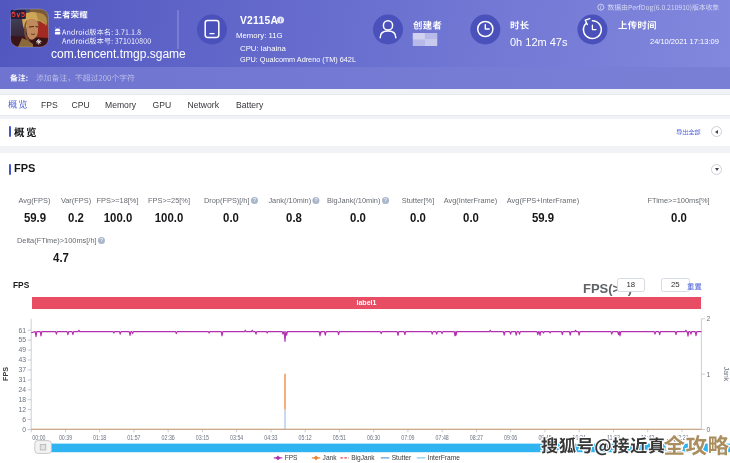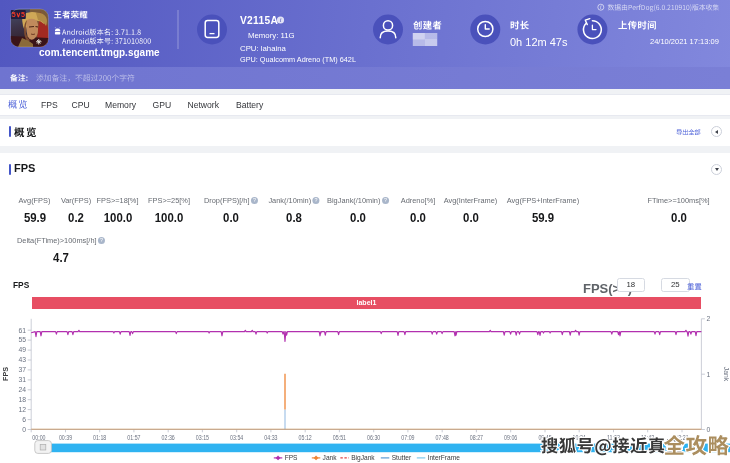--- a/index.html
+++ b/index.html
@@ -101,24 +101,24 @@
 <text x="600.8" y="9.4" font-family="Liberation Serif,serif" font-size="5.6" font-style="italic" fill="rgba(255,255,255,0.8)" text-anchor="middle">i</text>
 <rect x="412.8" y="33" width="24.5" height="13" fill="rgba(244,244,252,0.55)"></rect>
 <rect x="412.8" y="33" width="12" height="6.5" fill="rgba(255,255,255,0.35)"></rect>
 <rect x="425" y="39" width="12" height="7" fill="rgba(220,222,244,0.45)"></rect>
 <path d="M54.9 31.2 a2.7 2.7 0 0 1 5.4 0 Z" fill="#fff"></path>
 <line x1="56" y1="28.4" x2="55.3" y2="27.4" stroke="#fff" stroke-width="0.6"></line>
 <line x1="59.2" y1="28.4" x2="59.9" y2="27.4" stroke="#fff" stroke-width="0.6"></line>
 <rect x="54.9" y="32" width="5.4" height="2.6" rx="0.8" fill="#fff"></rect>
 </svg>
 <div class="ht" style="left:240px;top:15px;font-size:10.2px;font-weight:bold;letter-spacing:0.3px;">V2115A</div>
-<div class="ht" style="left:248px;top:30.5px;font-size:7.8px;">Memory: 11G</div>
+<div class="ht" style="left:236px;top:30.5px;font-size:7.8px;">Memory: 11G</div>
 <div class="ht" style="left:240px;top:43.5px;font-size:7.8px;">CPU: lahaina</div>
 <div class="ht" style="left:240px;top:55px;font-size:7.3px;">GPU: Qualcomm Adreno (TM) 642L</div>
-<div class="ht" style="left:39px;top:46.8px;font-size:10px;font-weight:bold;">com.tencent.tmgp.sgame</div>
+<div class="ht" style="left:51px;top:46.8px;font-size:12px;">com.tencent.tmgp.sgame</div>
 <div class="ht" style="left:510px;top:36.3px;font-size:11px;">0h 12m 47s</div>
 <div class="ht" style="left:618px;top:36.5px;font-size:7.5px;margin-left:32px;">24/10/2021 17:13:09</div>
 <div id="nav">
  <span class="tab" style="left:41px">FPS</span>
  <span class="tab" style="left:71.5px">CPU</span>
  <span class="tab" style="left:105px">Memory</span>
  <span class="tab" style="left:152.5px">GPU</span>
  <span class="tab" style="left:187.5px">Network</span>
  <span class="tab" style="left:236px">Battery</span>
 </div>
@@ -156,21 +156,21 @@
       </div>
       <div class="st" style="left:294px">
         <div class="sl">Jank(/10min)<span class="qi">?</span></div>
         <div class="sv">0.8</div>
       </div>
       <div class="st" style="left:358px">
         <div class="sl">BigJank(/10min)<span class="qi">?</span></div>
         <div class="sv">0.0</div>
       </div>
       <div class="st" style="left:418px">
-        <div class="sl">Adreno[%]</div>
+        <div class="sl">Stutter[%]</div>
         <div class="sv">0.0</div>
       </div>
       <div class="st" style="left:470.5px">
         <div class="sl">Avg(InterFrame)</div>
         <div class="sv">0.0</div>
       </div>
       <div class="st" style="left:543px">
         <div class="sl">Avg(FPS+InterFrame)</div>
         <div class="sv">59.9</div>
       </div>

